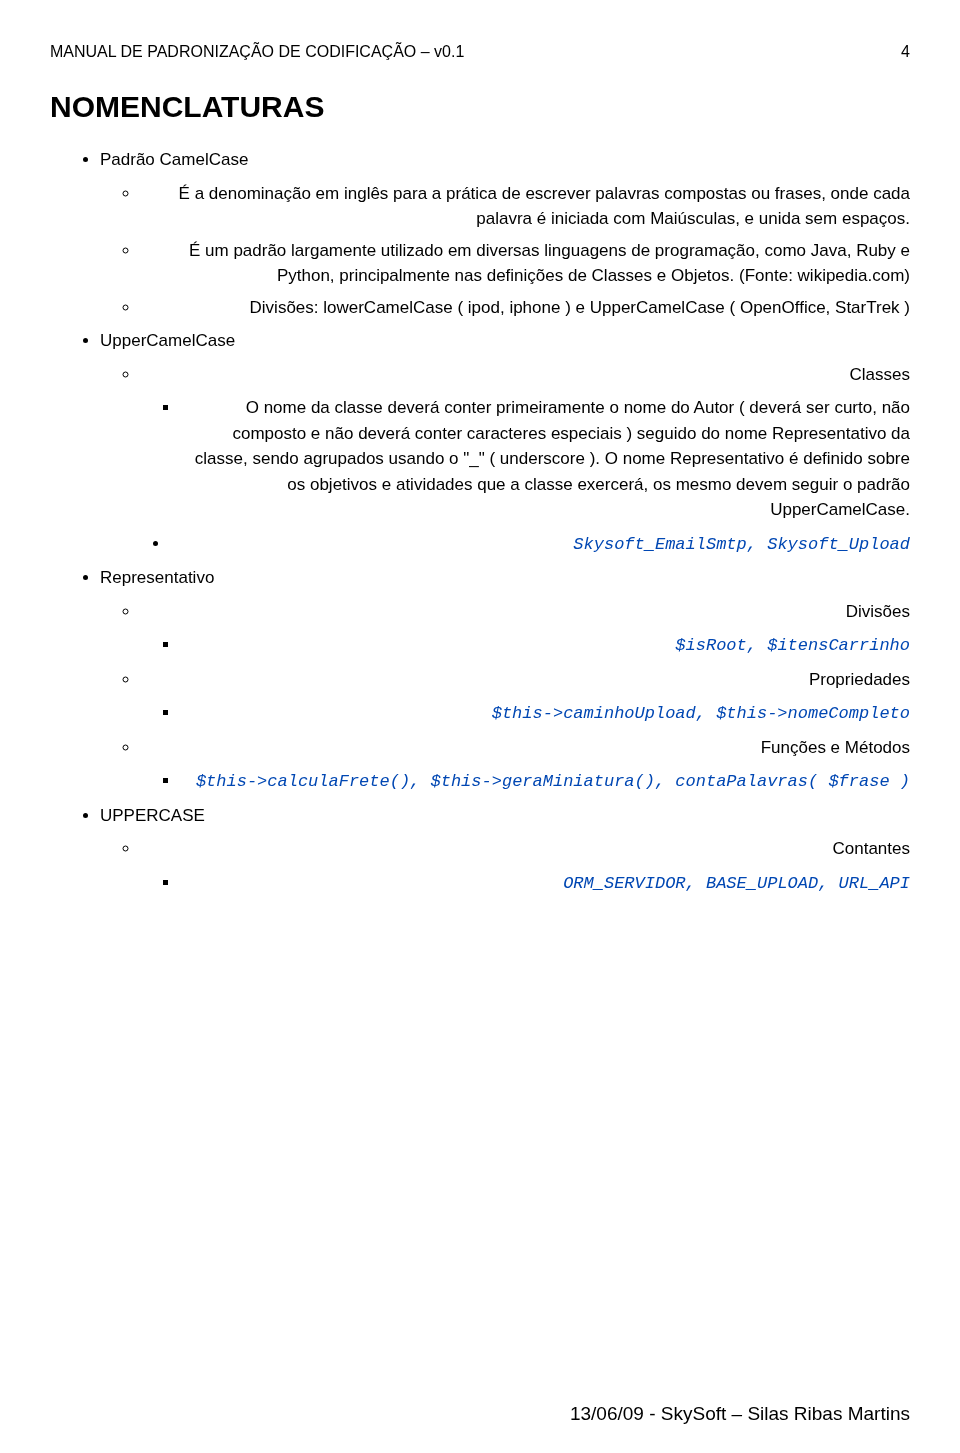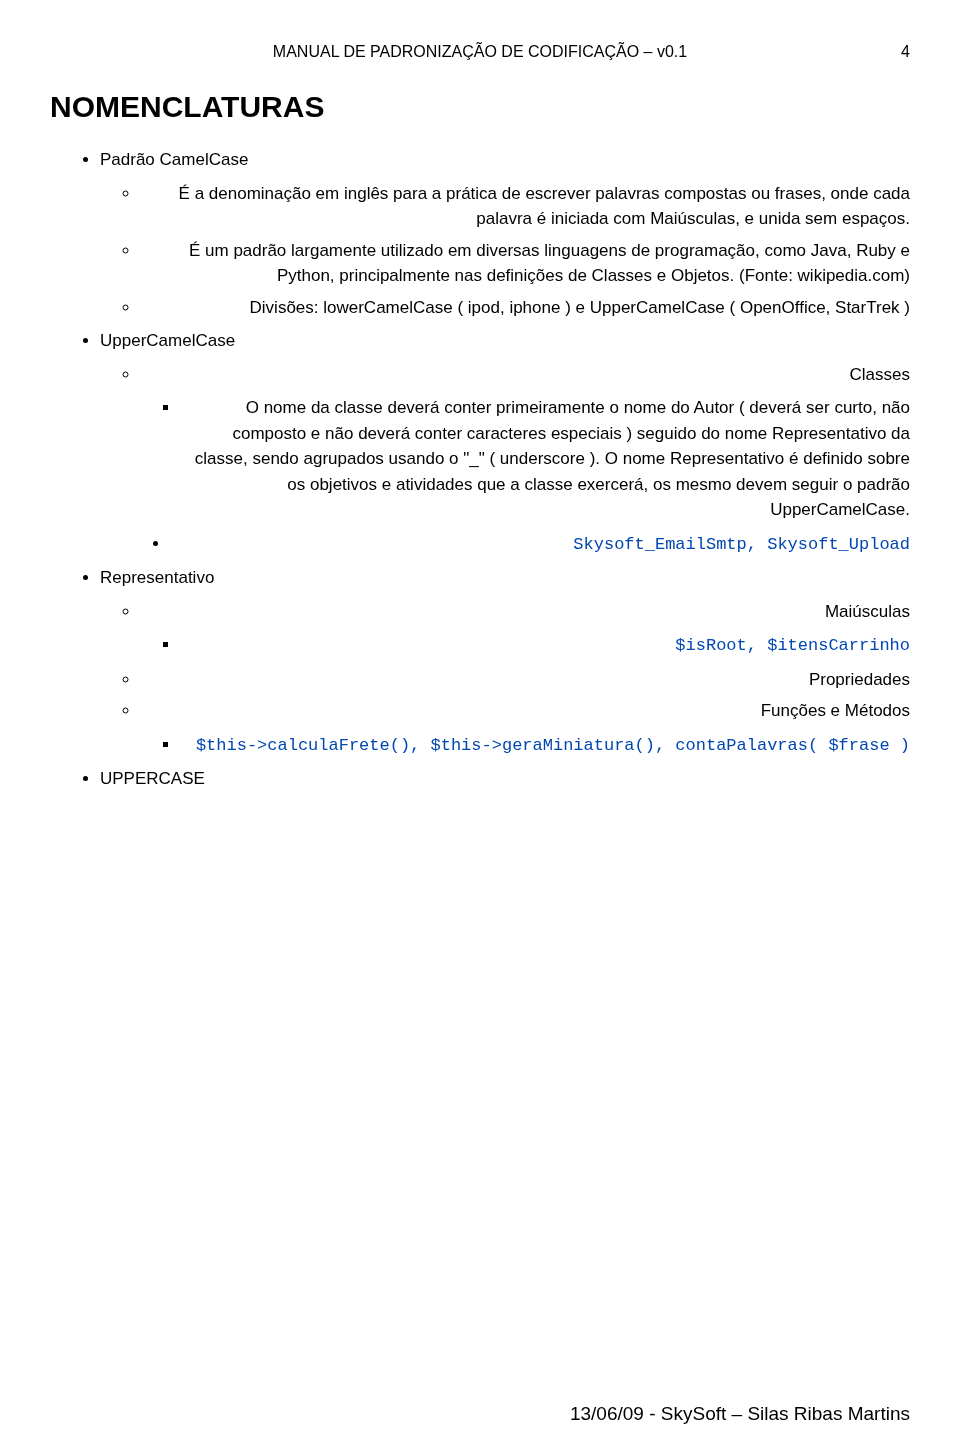--- a/index.html
+++ b/index.html
@@ -9,21 +9,20 @@
     color: #000;
     background: #fff;
     margin: 0;
     padding: 40px 50px 30px 50px;
     width: 960px;
     box-sizing: border-box;
     min-height: 1453px;
     position: relative;
   }
   .header-line {
-    text-align: center;
     font-size: 16px;
     margin-bottom: 20px;
     position: relative;
   }
   .page-number {
     position: absolute;
     right: 0;
     top: 0;
     font-size: 16px;
   }
@@ -64,20 +63,21 @@
   }
   ul.level4 > li {
     margin: 6px 0;
   }
   .bold {
     font-weight: normal;
   }
   .code {
     font-family: "Courier New", Courier, monospace;
     color: #0047b3;
+    font-style: italic;
     font-size: 17px;
   }
   .footer {
     position: absolute;
     bottom: 25px;
     right: 50px;
     font-size: 19px;
   }
 </style>
 </head>
@@ -115,40 +115,55 @@
           </li>
         </ul>
       </li>
     </ul>
   </li>
 
   <li>
     <span class="bold">Representativo</span>
     <ul class="level2">
       <li>
-        <span>Maiúsculas</span>
+        <span>Divisões</span>
         <ul class="level3">
           <li>
             <span class="code">$isRoot, $itensCarrinho</span>
           </li>
         </ul>
       </li>
       <li>
         <span>Propriedades</span>
+        <ul class="level3">
+          <li>
+            <span class="code">$this-&gt;caminhoUpload, $this-&gt;nomeCompleto</span>
+          </li>
+        </ul>
       </li>
       <li>
         <span>Funções e Métodos</span>
         <ul class="level3">
           <li>
             <span class="code">$this-&gt;calculaFrete(), $this-&gt;geraMiniatura(), contaPalavras( $frase )</span>
           </li>
         </ul>
       </li>
     </ul>
   </li>
 
   <li>
     <span class="bold">UPPERCASE</span>
+    <ul class="level2">
+      <li>
+        <span>Contantes</span>
+        <ul class="level3">
+          <li>
+            <span class="code">ORM_SERVIDOR, BASE_UPLOAD, URL_API</span>
+          </li>
+        </ul>
+      </li>
+    </ul>
   </li>
 
 </ul>
 
 <div class="footer">13/06/09 - SkySoft – Silas Ribas Martins</div>
 
 </body></html>

